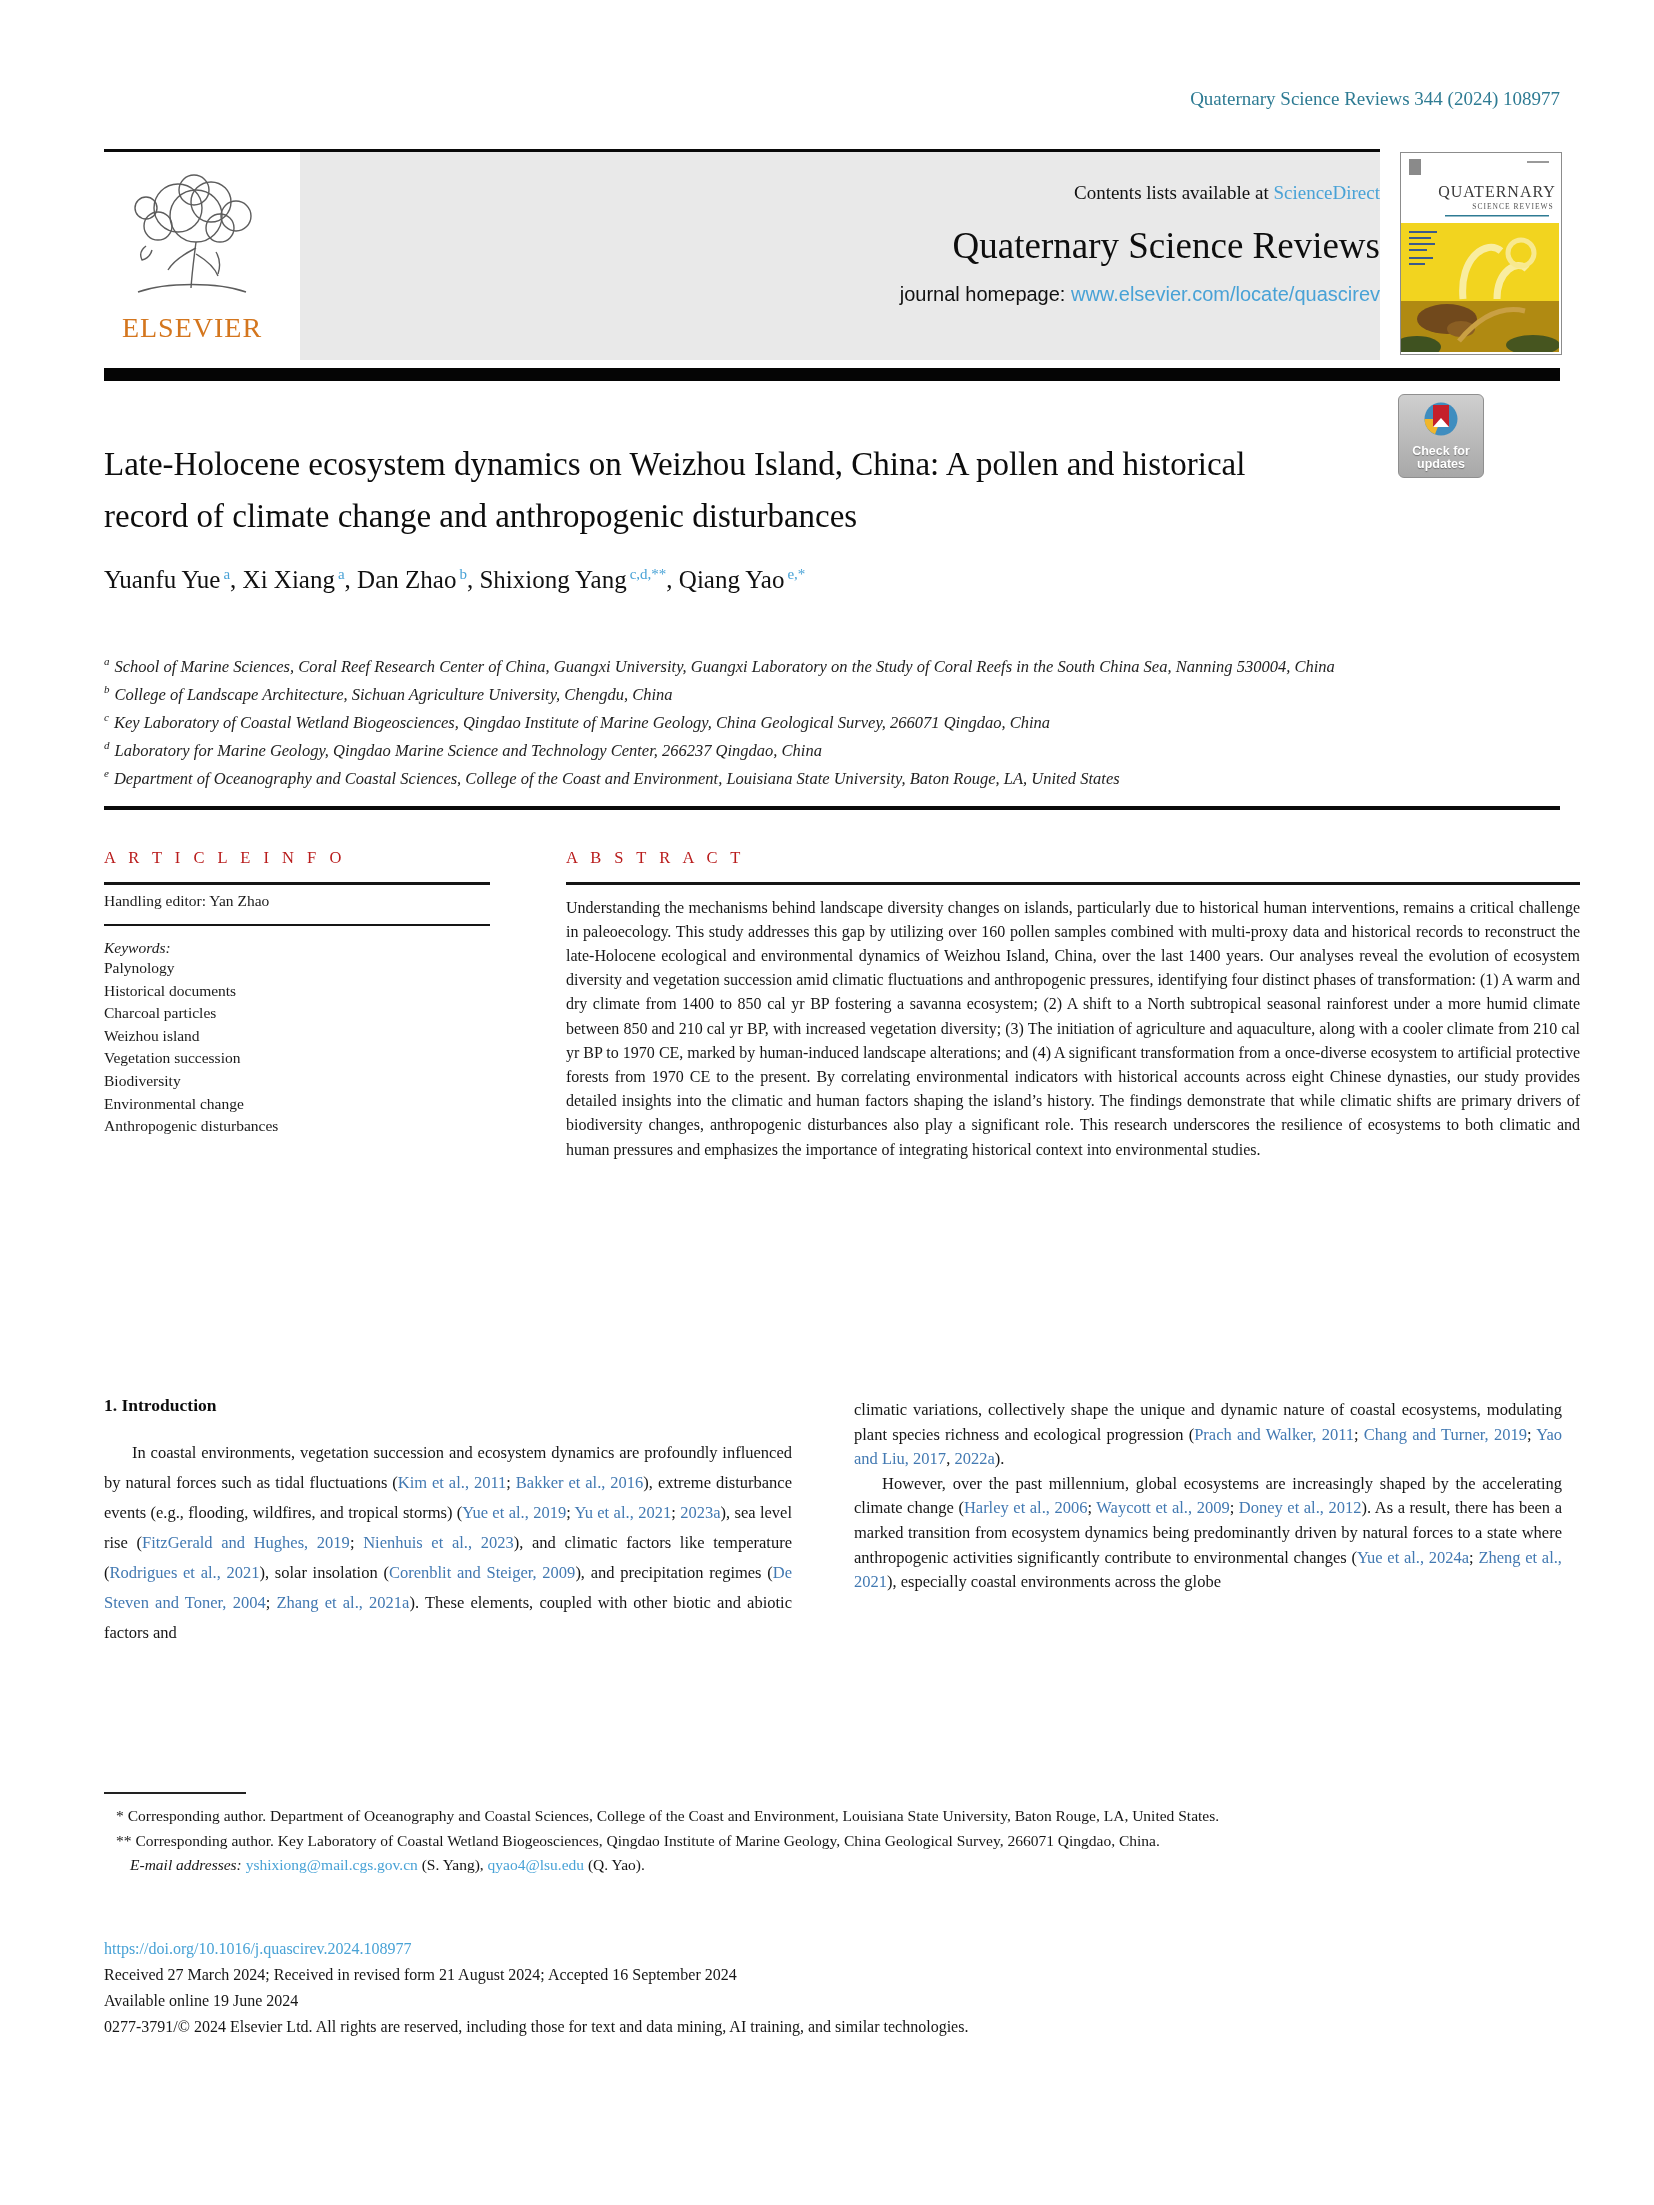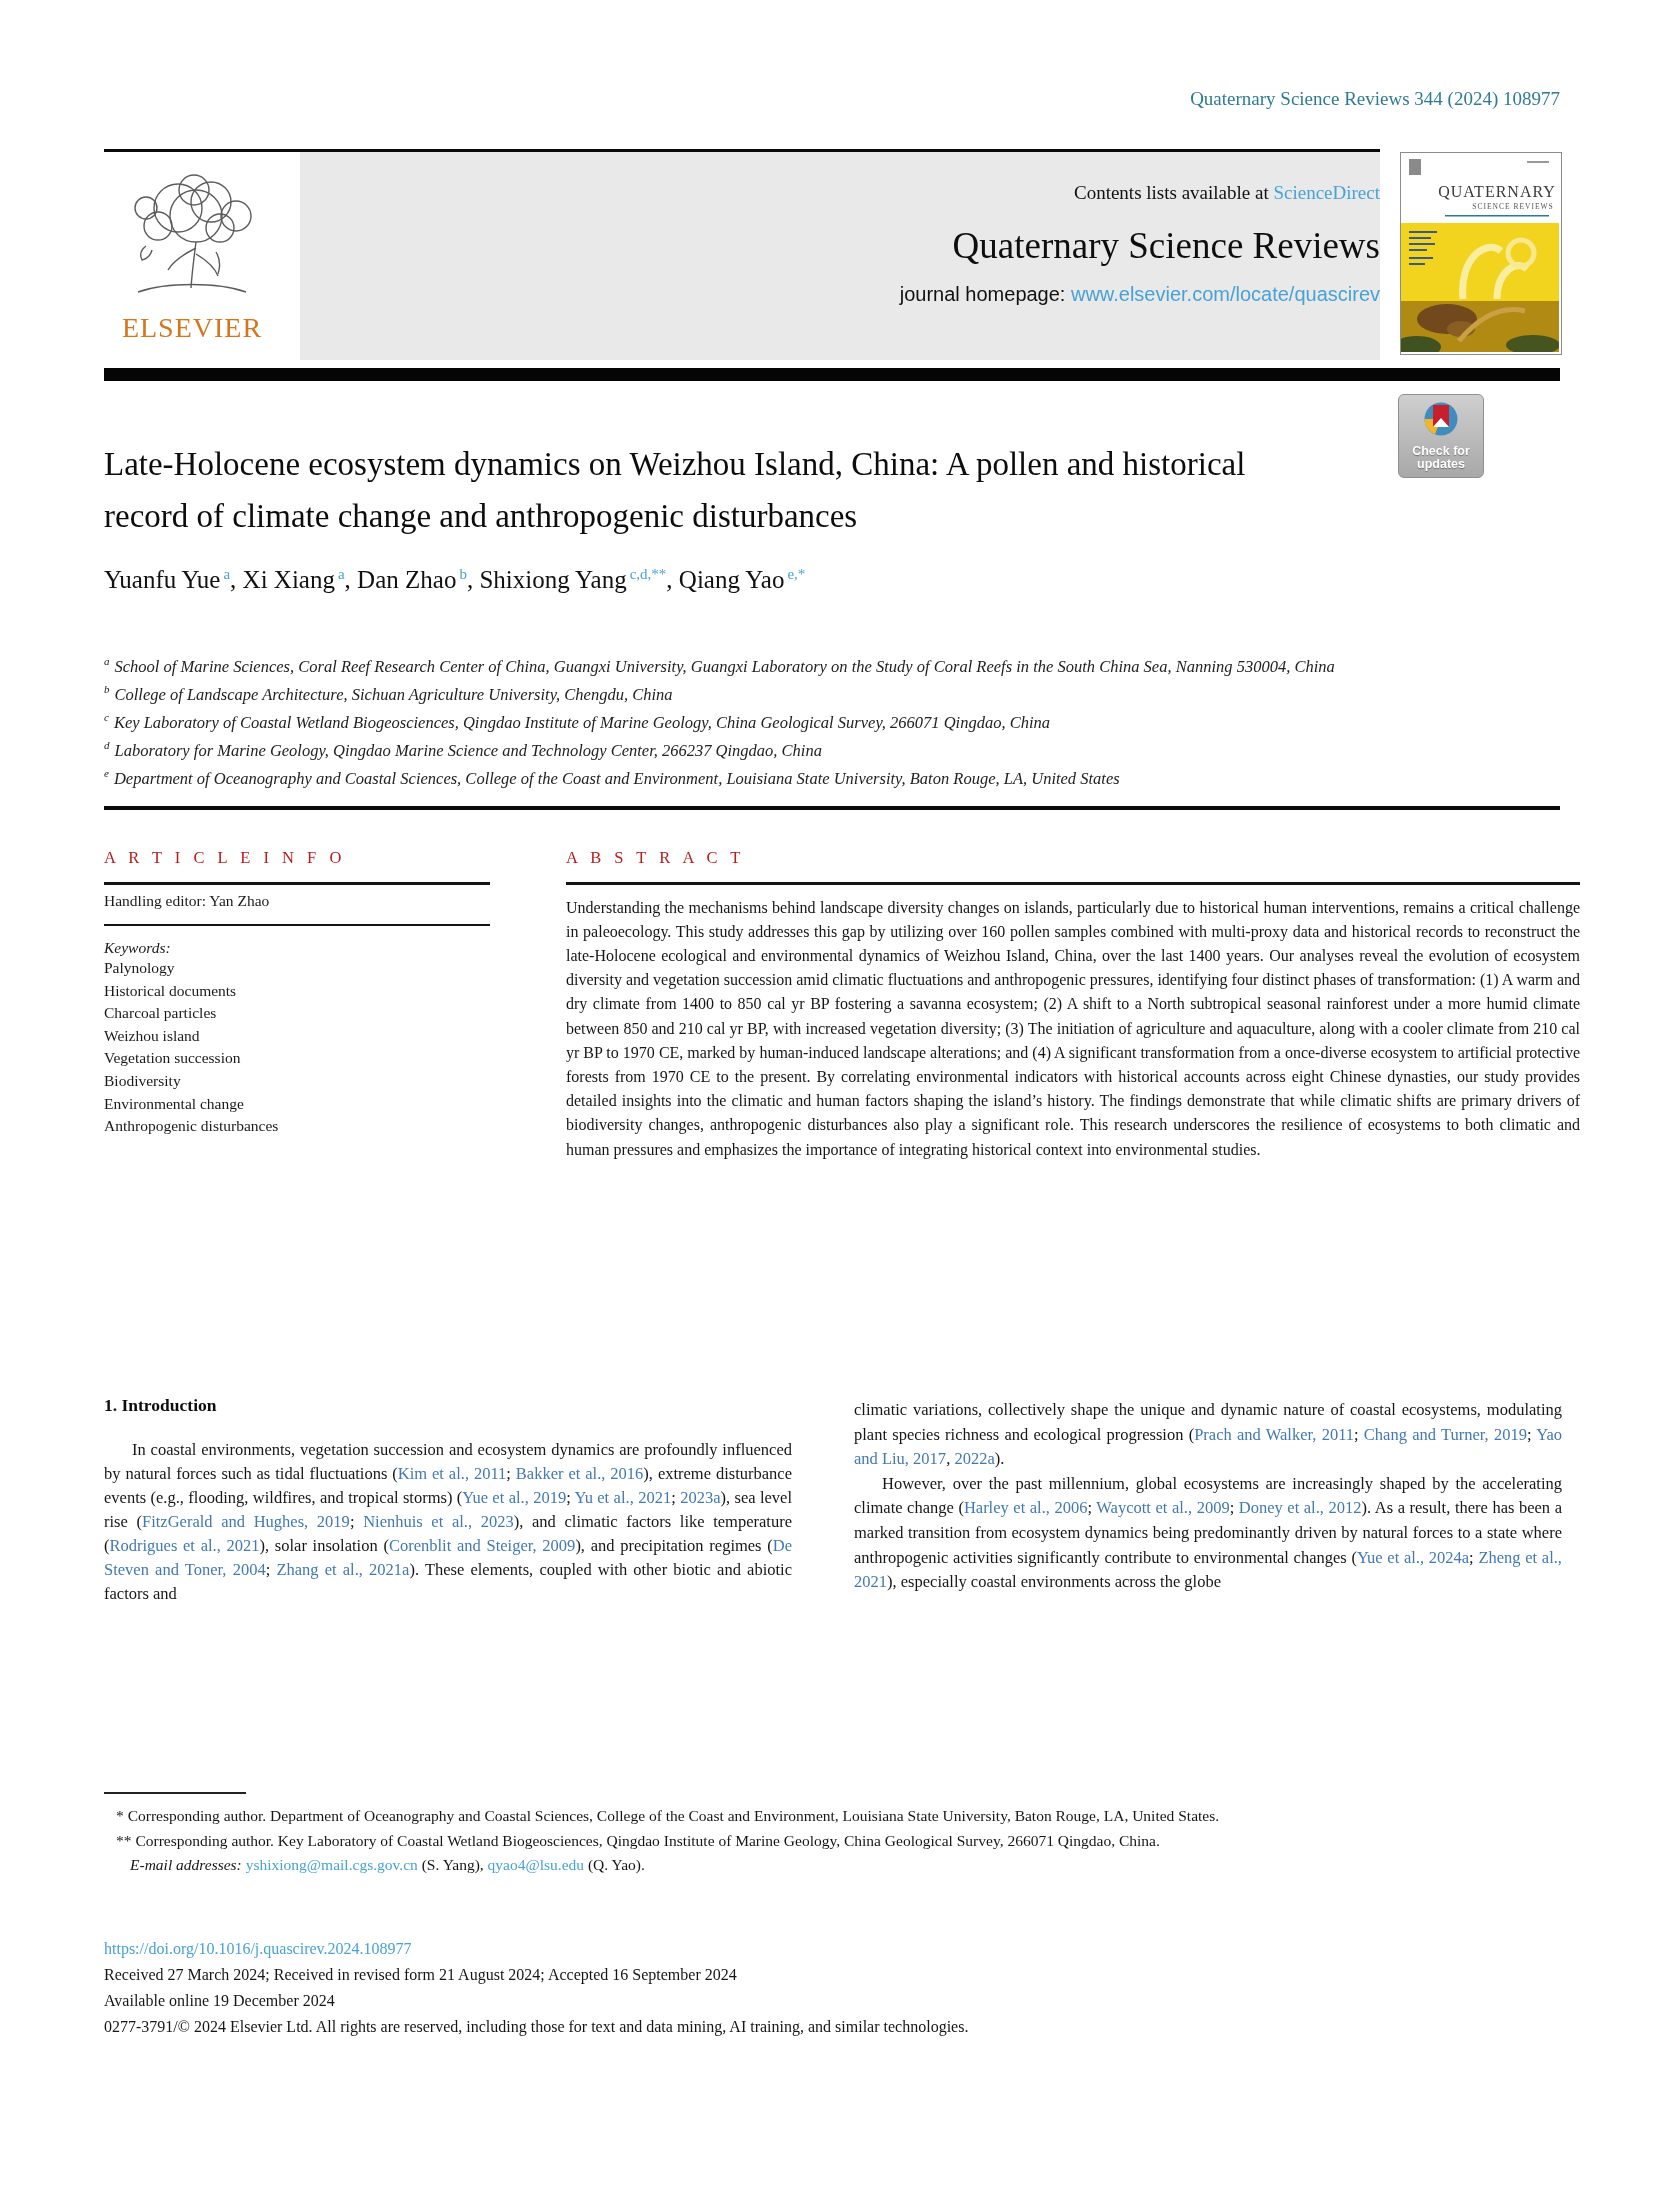--- a/index.html
+++ b/index.html
@@ -53,21 +53,21 @@
   .hrule{height:2.5px;background:#151515;margin-top:14px;}
   .handling{margin-top:7px;font-size:15.5px;}
   .kw-label{font-style:italic;margin-top:13px;font-size:15.5px;}
   .kw-item{font-size:15.5px;line-height:22.6px;}
 
   .abs-col{position:absolute;left:566px;top:848px;width:1014px;}
   .abs-text{margin-top:11px;font-size:16px;line-height:24.2px;text-align:justify;color:#161616;}
 
   .section-heading{position:absolute;left:104px;top:1395px;font-size:17.5px;font-weight:bold;color:#0d0d0d;}
 
-  .col-left{position:absolute;left:104px;top:1438px;width:688px;font-size:16.5px;line-height:24px;
+  .col-left{position:absolute;left:104px;top:1438px;width:688px;font-size:16.5px;line-height:30px;
             text-align:justify;color:#161616;}
   .col-right{position:absolute;left:854px;top:1398px;width:708px;font-size:16.5px;line-height:24.6px;
              text-align:justify;color:#161616;}
   .indent{text-indent:28px;}
   .lnk{color:var(--citation-blue,#4279b2);cursor:pointer;}
 
   .fn-rule{position:absolute;left:104px;top:1792px;width:142px;height:2px;background:#222;}
   .footnotes{position:absolute;left:104px;top:1804px;width:1460px;font-size:15.5px;line-height:24.5px;color:#161616;}
   .fn{text-indent:12px;}
   .fn-email{text-indent:26px;}
@@ -213,17 +213,17 @@
   <div class="fn-rule"></div>
   <div class="footnotes">
     <div class="fn">* Corresponding author. Department of Oceanography and Coastal Sciences, College of the Coast and Environment, Louisiana State University, Baton Rouge, LA, United States.</div>
     <div class="fn">** Corresponding author. Key Laboratory of Coastal Wetland Biogeosciences, Qingdao Institute of Marine Geology, China Geological Survey, 266071 Qingdao, China.</div>
     <div class="fn-email"><span class="it">E-mail addresses:</span><span> </span><a class="lnk2">yshixiong@mail.cgs.gov.cn</a><span> (S. Yang), </span><a class="lnk2">qyao4@lsu.edu</a><span> (Q. Yao).</span></div>
   </div>
 
   <div class="bottom">
     <div class="doi">https://doi.org/10.1016/j.quascirev.2024.108977</div>
     <div>Received 27 March 2024; Received in revised form 21 August 2024; Accepted 16 September 2024</div>
-    <div>Available online 19 December 2024</div>
+    <div>Available online 19 June 2024</div>
     <div>0277-3791/© 2024 Elsevier Ltd. All rights are reserved, including those for text and data mining, AI training, and similar technologies.</div>
   </div>
 
 </div>
 
 </body></html>

